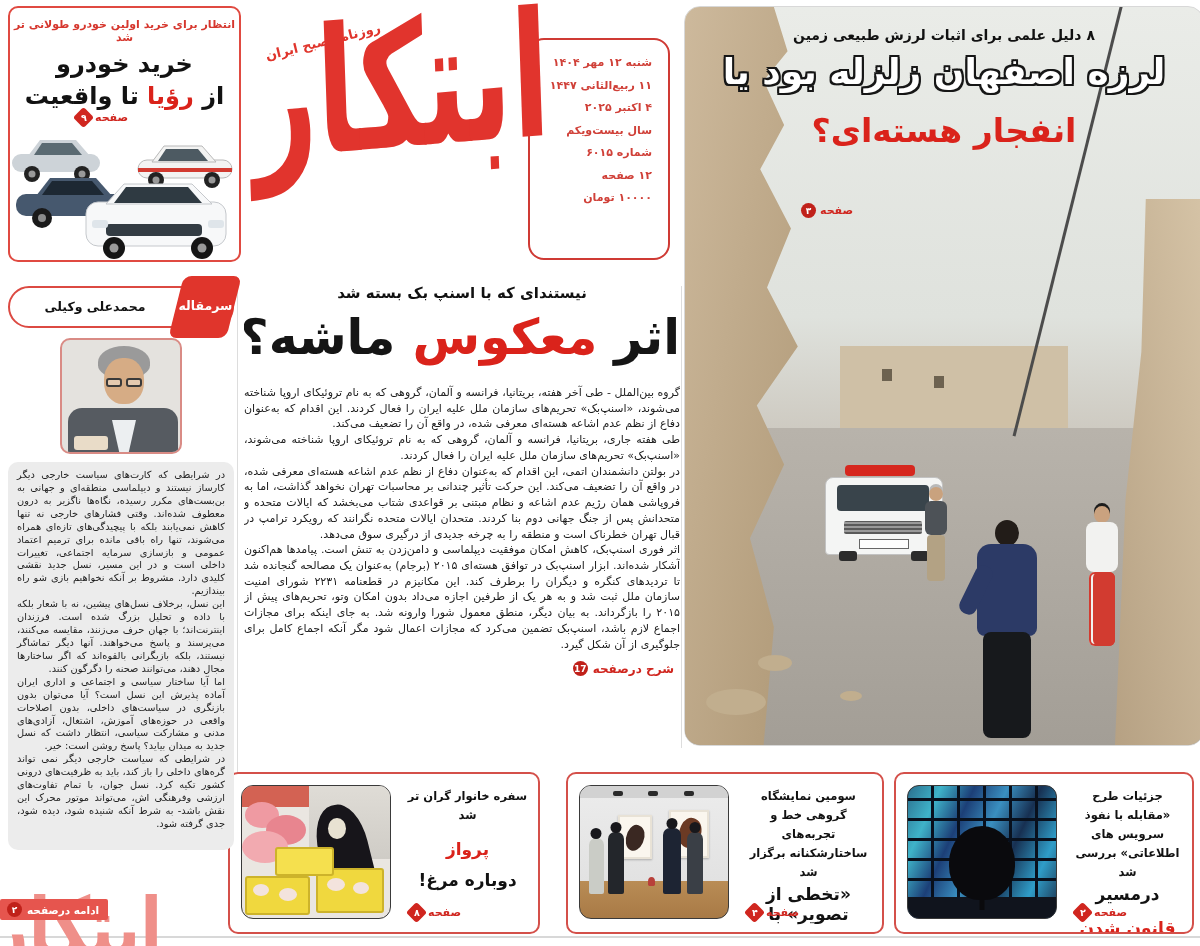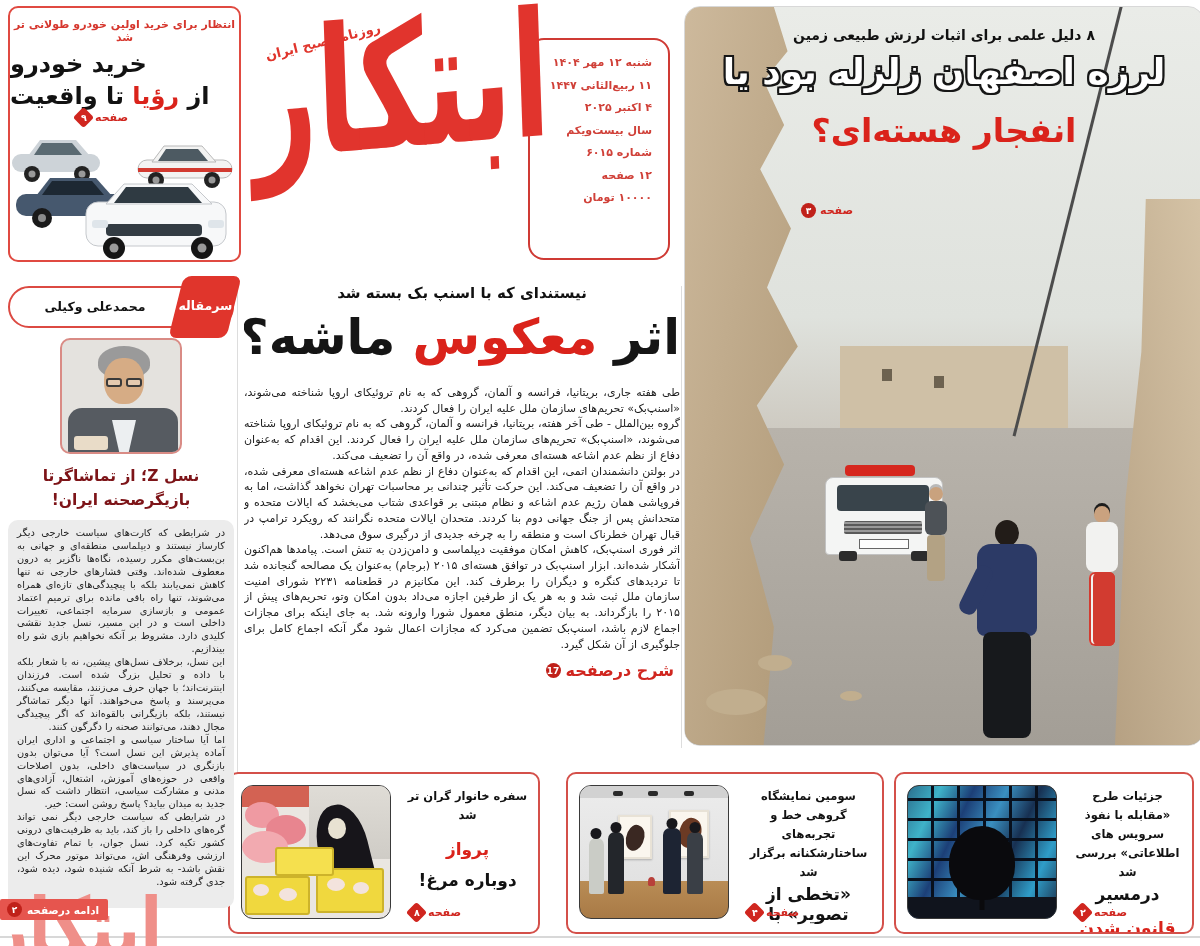--- a/index.html
+++ b/index.html
@@ -3,21 +3,21 @@
 <meta charset="utf-8">
 <style>
   html,body{margin:0;padding:0;background:#ffffff;}
   *{box-sizing:border-box;}
   body{font-family:"DejaVu Sans","Liberation Sans",sans-serif;}
   #page{position:relative;width:1200px;height:946px;background:#fff;overflow:hidden;direction:rtl;}
 
   
   .car-box{position:absolute;left:8px;top:6px;width:233px;height:256px;border:2px solid #e04a41;border-radius:10px;background:#fff;overflow:hidden;}
   .car-kicker{margin-top:10px;text-align:center;color:#d6372e;font-size:11px;font-weight:bold;}
-  .car-h{text-align:left;font-size:24px;font-weight:800;color:#121212;line-height:1.35;margin-top:4px;}
+  .car-h{text-align:center;font-size:24px;font-weight:800;color:#121212;line-height:1.35;margin-top:4px;}
   .car-h .hl{color:#da231b;}
   .badge-row{display:flex;align-items:center;gap:4px;}
   .badge-label{color:#d0261f;font-size:11px;font-weight:bold;}
   .diamond{width:15px;height:15px;background:#d0261f;transform:rotate(45deg);display:flex;align-items:center;justify-content:center;border-radius:3px;flex-shrink:0;}
   .diamond>span{transform:rotate(-45deg);color:#fff;font-size:9.5px;font-weight:bold;}
   .circlebadge{width:15px;height:15px;border-radius:50%;background:#c0211a;color:#fff;font-size:9px;font-weight:bold;display:flex;align-items:center;justify-content:center;flex-shrink:0;}
   .car-badge{position:absolute;left:66px;top:102px;}
   .car-art{position:absolute;bottom:0;left:0;width:100%;height:132px;}
 
   
@@ -79,21 +79,21 @@
 
   
   .main-col{position:absolute;left:244px;top:284px;width:436px;height:486px;overflow:hidden;}
   .main-kicker{text-align:center;font-size:15px;font-weight:bold;color:#111;}
   .main-headline{text-align:center;font-size:49px;font-weight:800;color:#151515;line-height:1.45;margin-top:0;white-space:nowrap;}
   .main-headline .red{color:#da231b;}
   .main-body{margin-top:12px;font-size:11px;line-height:1.43;text-align:justify;color:#1c1c1c;}
   .main-body p{margin:0;}
   .main-footer{display:flex;align-items:center;gap:5px;width:max-content;margin:9px auto 0 0;margin-right:6px;}
   .main-footer{margin-right:6px;margin-left:auto;}
-  .main-footer .badge-label{font-size:16px;}
+  .main-footer .badge-label{font-size:12px;}
 
   
   .bottom-box{position:absolute;top:772px;height:162px;border:2px solid #d4504a;border-radius:10px;background:#fff;display:flex;overflow:hidden;}
   .bb-text{flex:1;padding:13px 8px 8px;display:flex;flex-direction:column;align-items:center;position:relative;}
   .bb-kicker{font-size:11.5px;font-weight:bold;color:#111;text-align:center;line-height:1.65;}
   .bb-black{font-size:17px;font-weight:800;color:#121212;margin-top:2px;text-align:center;}
   .bb-red{font-size:17px;font-weight:800;color:#da231b;margin-top:14px;text-align:center;}
   .bb-badge{position:absolute;left:12px;bottom:12px;}
   .bb-photo{width:150px;height:134px;margin:11px 6px 11px 11px;border:1.5px solid #3a3a3a;border-radius:12px;overflow:hidden;position:relative;flex-shrink:0;}
 
@@ -273,46 +273,45 @@
     </div>
     <div class="edit-photo">
       <div class="ep-hair"></div>
       <div class="ep-face"></div>
       <div class="ep-glass"></div>
       <div class="ep-glass ep-glass2"></div>
       <div class="ep-suit"></div>
       <div class="ep-shirt"></div>
       <div class="ep-paper"></div>
     </div>
-    <div class="edit-headline">نسل Z؛ از تماشاگرتا بازیگرصحنه ایران!</div>
     <div class="edit-body">
       <p>در شرایطی که کارت‌های سیاست خارجی دیگر کارساز نیستند و دیپلماسی منطقه‌ای و جهانی به بن‌بست‌های مکرر رسیده، نگاه‌ها ناگزیر به درون معطوف شده‌اند. وقتی فشارهای خارجی نه تنها کاهش نمی‌یابند بلکه با پیچیدگی‌های تازه‌ای همراه می‌شوند، تنها راه باقی مانده برای ترمیم اعتماد عمومی و بازسازی سرمایه اجتماعی، تغییرات داخلی است و در این مسیر، نسل جدید نقشی کلیدی دارد. مشروط بر آنکه نخواهیم بازی شو راه بیندازیم.</p>
-      <p>این نسل، برخلاف نسل‌های پیشین، نه با شعار بلکه با داده و تحلیل بزرگ شده است. فرزندان اینترنت‌اند؛ با جهان حرف می‌زنند، مقایسه می‌کنند، می‌پرسند و پاسخ می‌خواهند. آنها دیگر تماشاگر نیستند، بلکه بازیگرانی بالقوه‌اند که اگر پیچیدگی مجال دهند، می‌توانند صحنه را دگرگون کنند.</p>
+      <p>این نسل، برخلاف نسل‌های پیشین، نه با شعار بلکه با داده و تحلیل بزرگ شده است. فرزندان اینترنت‌اند؛ با جهان حرف می‌زنند، مقایسه می‌کنند، می‌پرسند و پاسخ می‌خواهند. آنها دیگر تماشاگر نیستند، بلکه بازیگرانی بالقوه‌اند که اگر ساختارها مجال دهند، می‌توانند صحنه را دگرگون کنند.</p>
       <p>اما آیا ساختار سیاسی و اجتماعی و اداری ایران آماده پذیرش این نسل است؟ آیا می‌توان بدون بازنگری در سیاست‌های داخلی، بدون اصلاحات واقعی در حوزه‌های آموزش، اشتغال، آزادی‌های مدنی و مشارکت سیاسی، انتظار داشت که نسل جدید به میدان بیاید؟ پاسخ روشن است: خیر.</p>
       <p>در شرایطی که سیاست خارجی دیگر نمی تواند گره‌های داخلی را باز کند، باید به ظرفیت‌های درونی کشور تکیه کرد. نسل جوان، با تمام تفاوت‌های ارزشی وفرهنگی اش، می‌تواند موتور محرک این نقش باشد- به شرط آنکه شنیده شود، دیده شود، جدی گرفته شود.</p>
     </div>
     <div class="edit-watermark">ابتکار</div>
     <div class="edit-footer">
       <span>ادامه درصفحه</span>
       <span class="circlebadge">
           <span>۲</span>
         </span>
     </div>
   </div>
 
   <div class="main-col">
     <div class="main-kicker">نیستند‌ای که با اسنپ بک بسته شد</div>
     <div class="main-headline">
       <span>اثر</span>
       <span class="red">معکوس</span>
       <span>ماشه؟</span>
     </div>
     <div class="main-body">
+      <p>گروه بین‌الملل - طی آخر هفته، بریتانیا، فرانسه و آلمان، گروهی که به نام تروئیکای اروپا شناخته می‌شوند، «اسنپ‌بک» تحریم‌های سازمان ملل علیه ایران را فعال کردند. این اقدام که به‌عنوان دفاع از نظم عدم اشاعه هسته‌ای معرفی شده، در واقع آن را تضعیف می‌کند.</p>
       <p>طی هفته جاری، بریتانیا، فرانسه و آلمان، گروهی که به نام تروئیکای اروپا شناخته می‌شوند، «اسنپ‌بک» تحریم‌های سازمان ملل علیه ایران را فعال کردند.</p>
-      <p>گروه بین‌الملل - طی آخر هفته، بریتانیا، فرانسه و آلمان، گروهی که به نام تروئیکای اروپا شناخته می‌شوند، «اسنپ‌بک» تحریم‌های سازمان ملل علیه ایران را فعال کردند. این اقدام که به‌عنوان دفاع از نظم عدم اشاعه هسته‌ای معرفی شده، در واقع آن را تضعیف می‌کند.</p>
       <p>در بولتن دانشمندان اتمی، این اقدام که به‌عنوان دفاع از نظم عدم اشاعه هسته‌ای معرفی شده، در واقع آن را تضعیف می‌کند. این حرکت تأثیر چندانی بر محاسبات تهران نخواهد گذاشت، اما به فروپاشی همان رژیم عدم اشاعه و نظام مبتنی بر قواعدی شتاب می‌بخشد که ایالات متحده و متحدانش پس از جنگ جهانی دوم بنا کردند. متحدان ایالات متحده نگرانند که رویکرد ترامپ در قبال تهران خطرناک است و منطقه را به چرخه جدیدی از درگیری سوق می‌دهد.</p>
       <p>اثر فوری اسنپ‌بک، کاهش امکان موفقیت دیپلماسی و دامن‌زدن به تنش است. پیامدها هم‌اکنون آشکار شده‌اند. ابزار اسنپ‌بک در توافق هسته‌ای ۲۰۱۵ (برجام) به‌عنوان یک مصالحه گنجانده شد تا تردیدهای کنگره و دیگران را برطرف کند. این مکانیزم در قطعنامه ۲۲۳۱ شورای امنیت سازمان ملل ثبت شد و به هر یک از طرفین اجازه می‌داد بدون امکان وتو، تحریم‌های پیش از ۲۰۱۵ را بازگرداند. به بیان دیگر، منطق معمول شورا وارونه شد. به جای اینکه برای مجازات اجماع لازم باشد، اسنپ‌بک تضمین می‌کرد که مجازات اعمال شود مگر آنکه اجماع کامل برای جلوگیری از آن شکل گیرد.</p>
     </div>
     <div class="main-footer">
       <span class="badge-label">شرح درصفحه</span>
       <span class="circlebadge">
           <span>17</span>
         </span>
     </div>
   </div>

